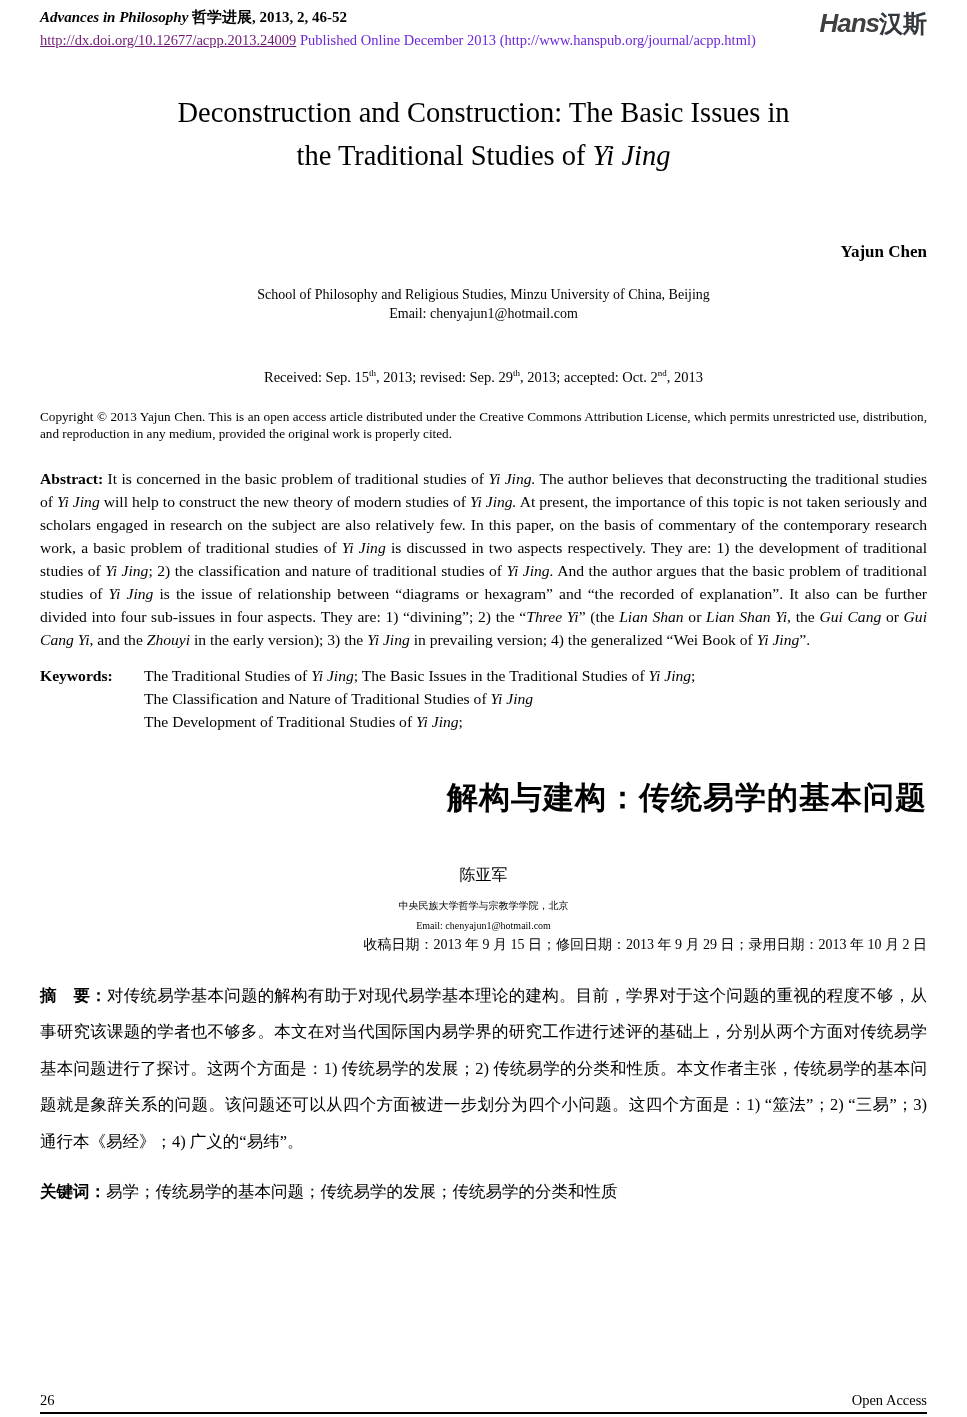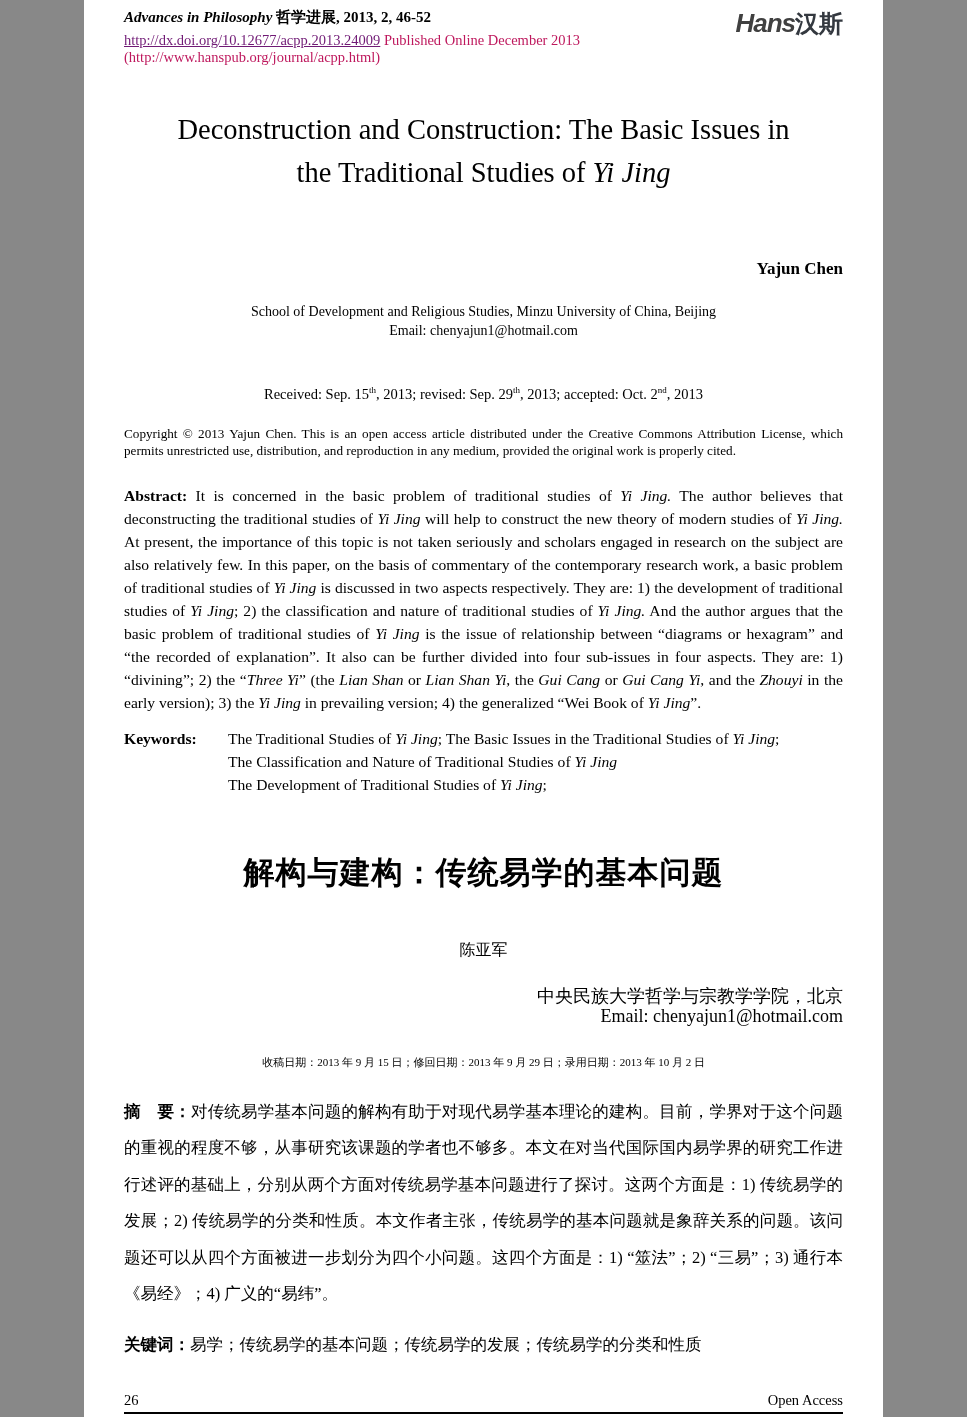--- a/index.html
+++ b/index.html
@@ -1,51 +1,51 @@
 <!DOCTYPE html>
 <html><head>
 <meta charset="utf-8">
 <style>
   html,body { margin:0; padding:0; background:#888; }
   .page {
-    width:799px; height:1417px; margin:0 auto; background:#ffffff;
+    width:967px; height:1417px; margin:0 auto; background:#ffffff;
     position:relative; overflow:hidden; color:#000;
     font-family:"Liberation Serif", serif;
   }
   .content { padding:8px 40px 0 40px; }
 
   
   .header { display:flex; justify-content:space-between; align-items:flex-start; }
   .header-left { font-size:15px; }
   .hl1 { font-weight:bold; }
   .journal-en { font-style:italic; font-weight:bold; }
   .hl2 { font-size:14.5px; margin-top:5px; }
   .doi-link { color:#701a75; text-decoration:underline; }
-  .pub-online { color:#be185d; }
+  .pub-online { color:#6d28d9; }
   .logo { white-space:nowrap; line-height:1; padding-top:2px; }
   .logo-hans { font-family:"Liberation Sans", sans-serif; font-weight:bold; font-style:italic;
                color:#404040; font-size:26px; letter-spacing:-1px; }
   .logo-cn { font-family:"Liberation Sans", sans-serif; font-weight:bold; color:#33383f; font-size:24px; }
 
   
   .title { margin-top:42px; text-align:center; font-size:28.5px; font-weight:normal; line-height:43px; }
   .author { margin-top:65px; text-align:right; font-size:17px; font-weight:bold; }
   .affil { margin-top:23px; text-align:center; font-size:14px; line-height:19px; }
   .received { margin-top:45px; text-align:center; font-size:14.5px; }
   sup { font-size:0.62em; }
   .copyright { margin-top:22px; font-size:13.2px; line-height:17.5px; text-align:justify; }
   .abstract { margin-top:24px; font-size:15.6px; line-height:23px; text-align:justify; }
   .keywords { margin-top:13px; font-size:15.6px; line-height:23px; position:relative; padding-left:104px; }
   .kw-label { position:absolute; left:0; top:0; font-weight:bold; }
 
   
-  .cn-title { margin-top:56px; text-align:center; font-size:31px; font-weight:bold; letter-spacing:1px; }
+  .cn-title { margin-top:44px; text-align:right; font-size:31px; font-weight:bold; letter-spacing:1px; }
   .cn-author { margin-top:46px; text-align:center; font-size:16px; }
-  .cn-affil { margin-top:25px; text-align:right; font-size:18px; line-height:20px; }
-  .cn-dates { margin-top:29px; text-align:center; font-size:11px; }
+  .cn-affil { margin-top:10px; text-align:center; font-size:10px; line-height:20px; }
+  .cn-dates { text-align:right; font-size:14px; }
   .cn-abstract { margin-top:24px; font-size:16.5px; line-height:36.5px; text-align:justify; }
   .cn-keywords { margin-top:14px; font-size:16.5px; line-height:36.5px; }
   .b { font-weight:bold; }
 
   
   .footer { position:absolute; left:40px; right:40px; bottom:3px;
             border-bottom:2.5px solid #000; display:flex; justify-content:space-between;
             align-items:flex-end; padding-bottom:3px; font-size:14.5px; }
 </style>
 </head>
@@ -69,21 +69,21 @@
     </div>
 
     <div class="title">
       <div>Deconstruction and Construction: The Basic Issues in</div>
       <div><span>the Traditional Studies of </span><span style="font-style: italic;">Yi Jing</span></div>
     </div>
 
     <div class="author">Yajun Chen</div>
 
     <div class="affil">
-      <div>School of Development and Religious Studies, Minzu University of China, Beijing</div>
+      <div>School of Philosophy and Religious Studies, Minzu University of China, Beijing</div>
       <div>Email: chenyajun1@hotmail.com</div>
     </div>
 
     <div class="received"><span>Received: Sep. 15</span><sup>th</sup><span>, 2013; revised: Sep. 29</span><sup>th</sup><span>, 2013; accepted: Oct. 2</span><sup>nd</sup><span>, 2013</span></div>
 
     <div class="copyright">Copyright © 2013 Yajun Chen. This is an open access article distributed under the Creative Commons Attribution License, which permits unrestricted use, distribution, and reproduction in any medium, provided the original work is properly cited.</div>
 
     <div class="abstract"><span style="font-weight: bold;">Abstract:</span><span> It is concerned in the basic problem of traditional studies of </span><span style="font-style: italic;">Yi Jing.</span><span> The author believes that deconstructing the traditional studies of </span><span style="font-style: italic;">Yi Jing</span><span> will help to construct the new theory of modern studies of </span><span style="font-style: italic;">Yi Jing.</span><span> At present, the importance of this topic is not taken seriously and scholars engaged in research on the subject are also relatively few. In this paper, on the basis of commentary of the contemporary research work, a basic problem of traditional studies of </span><span style="font-style: italic;">Yi Jing</span><span> is discussed in two aspects respectively. They are: 1) the development of traditional studies of </span><span style="font-style: italic;">Yi Jing</span><span>; 2) the classification and nature of traditional studies of </span><span style="font-style: italic;">Yi Jing.</span><span> And the author argues that the basic problem of traditional studies of </span><span style="font-style: italic;">Yi Jing</span><span> is the issue of relationship between “diagrams or hexagram” and “the recorded of explanation”. It also can be further divided into four sub-issues in four aspects. They are: 1) “divining”; 2) the “</span><span style="font-style: italic;">Three Yi</span><span>” (the </span><span style="font-style: italic;">Lian Shan</span><span> or </span><span style="font-style: italic;">Lian Shan Yi</span><span>, the </span><span style="font-style: italic;">Gui Cang</span><span> or </span><span style="font-style: italic;">Gui Cang Yi</span><span>, and the </span><span style="font-style: italic;">Zhouyi</span><span> in the early version); 3) the </span><span style="font-style: italic;">Yi Jing</span><span> in prevailing version; 4) the generalized “Wei Book of </span><span style="font-style: italic;">Yi Jing</span><span>”.</span></div>
 
     <div class="keywords">

